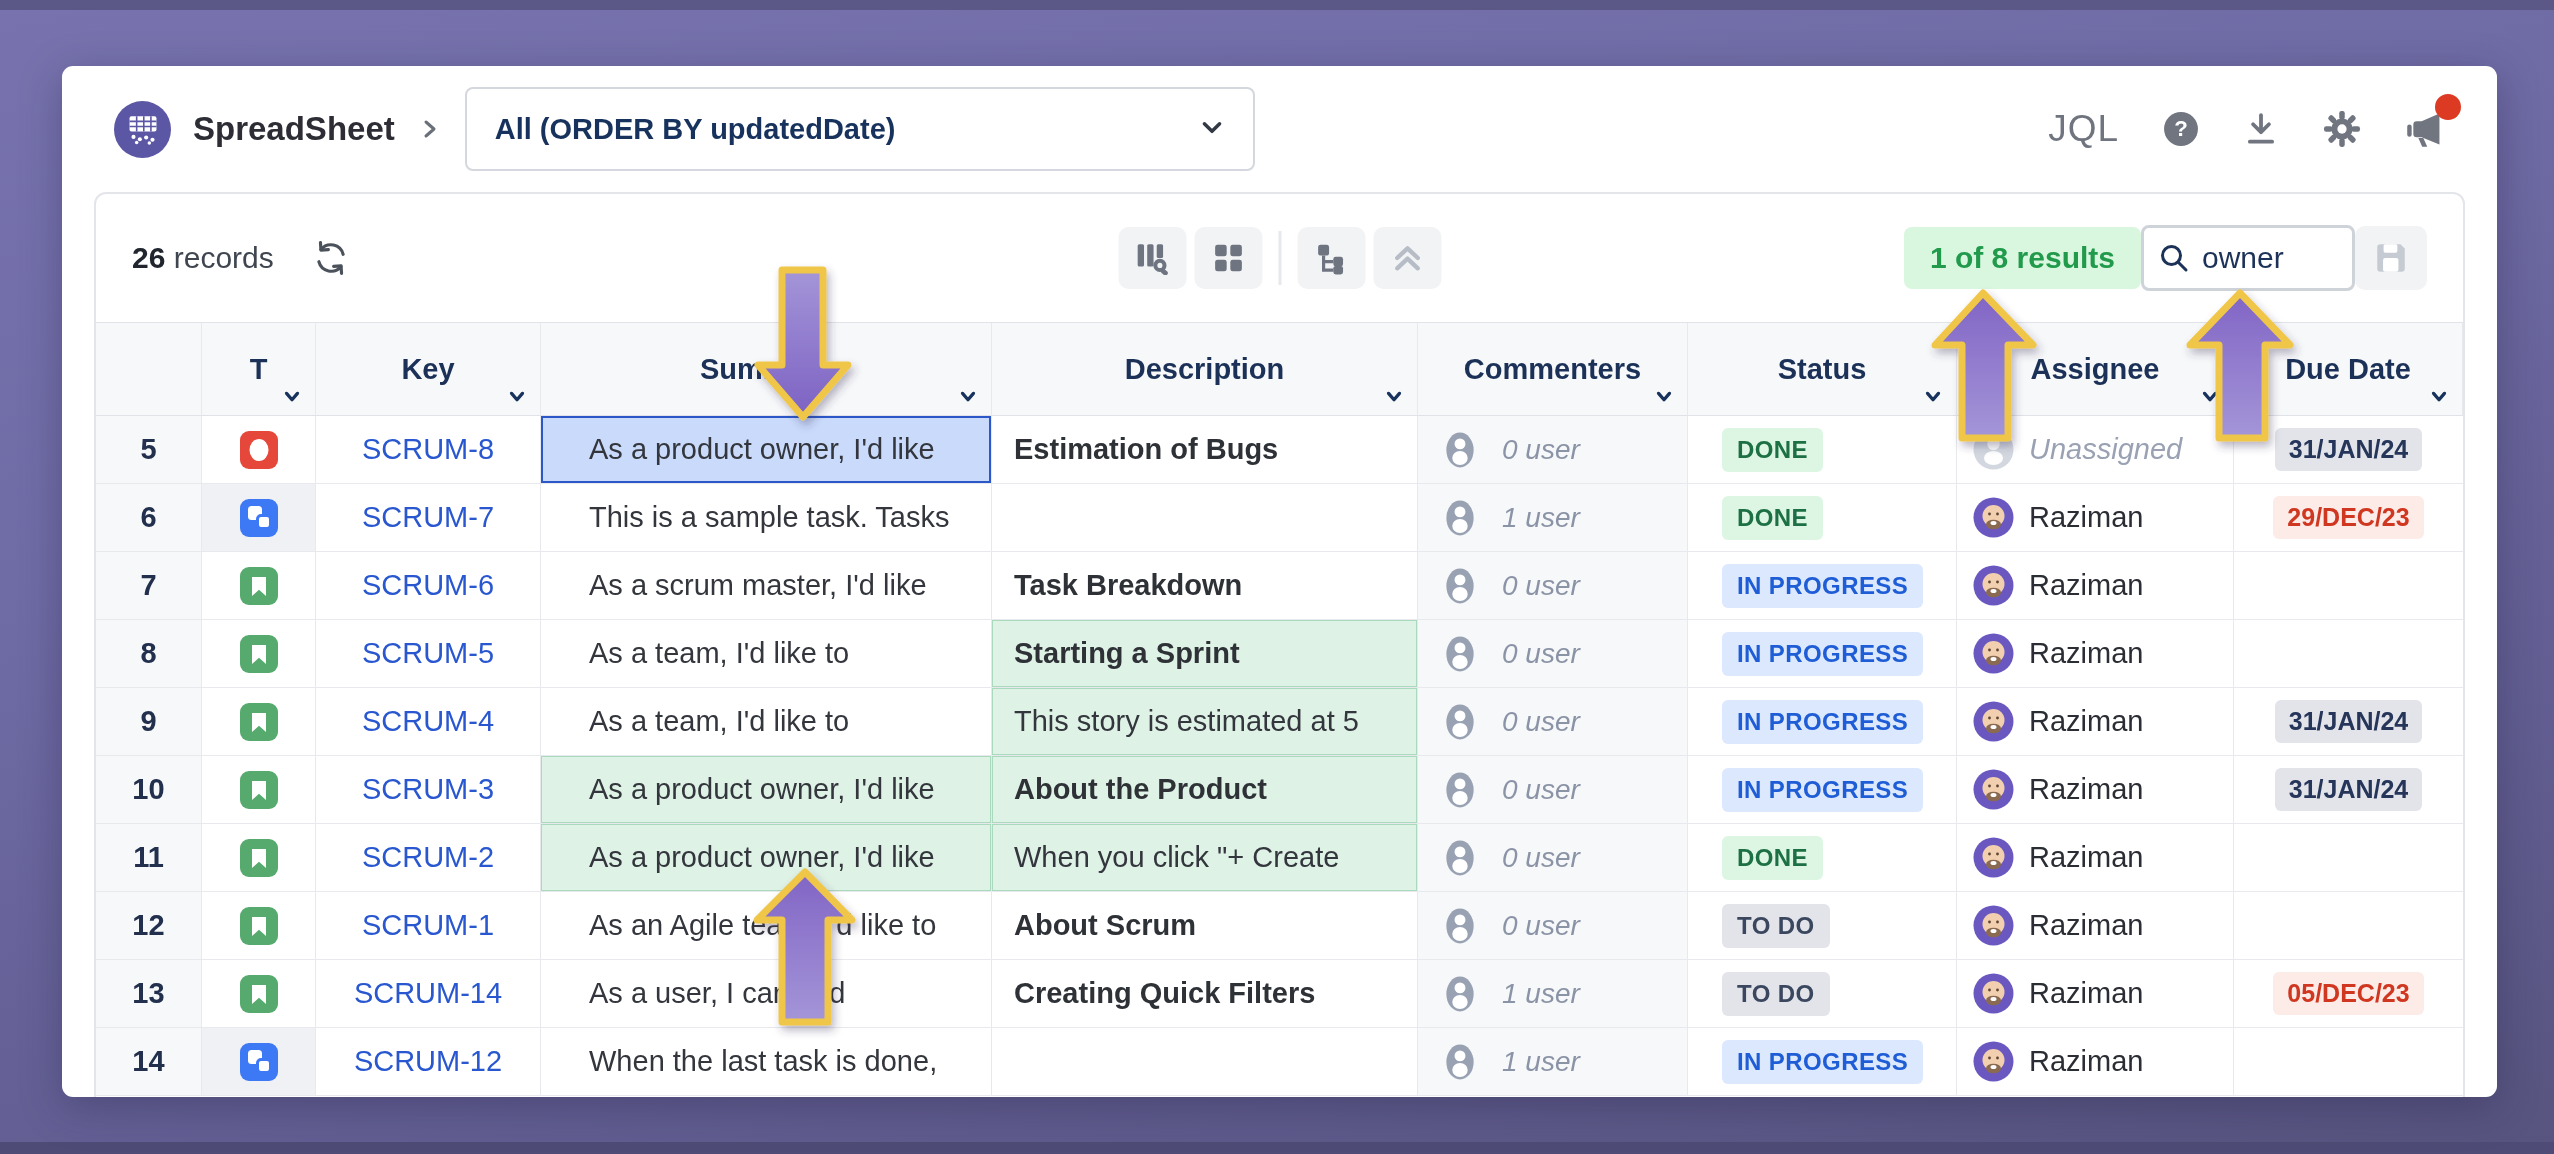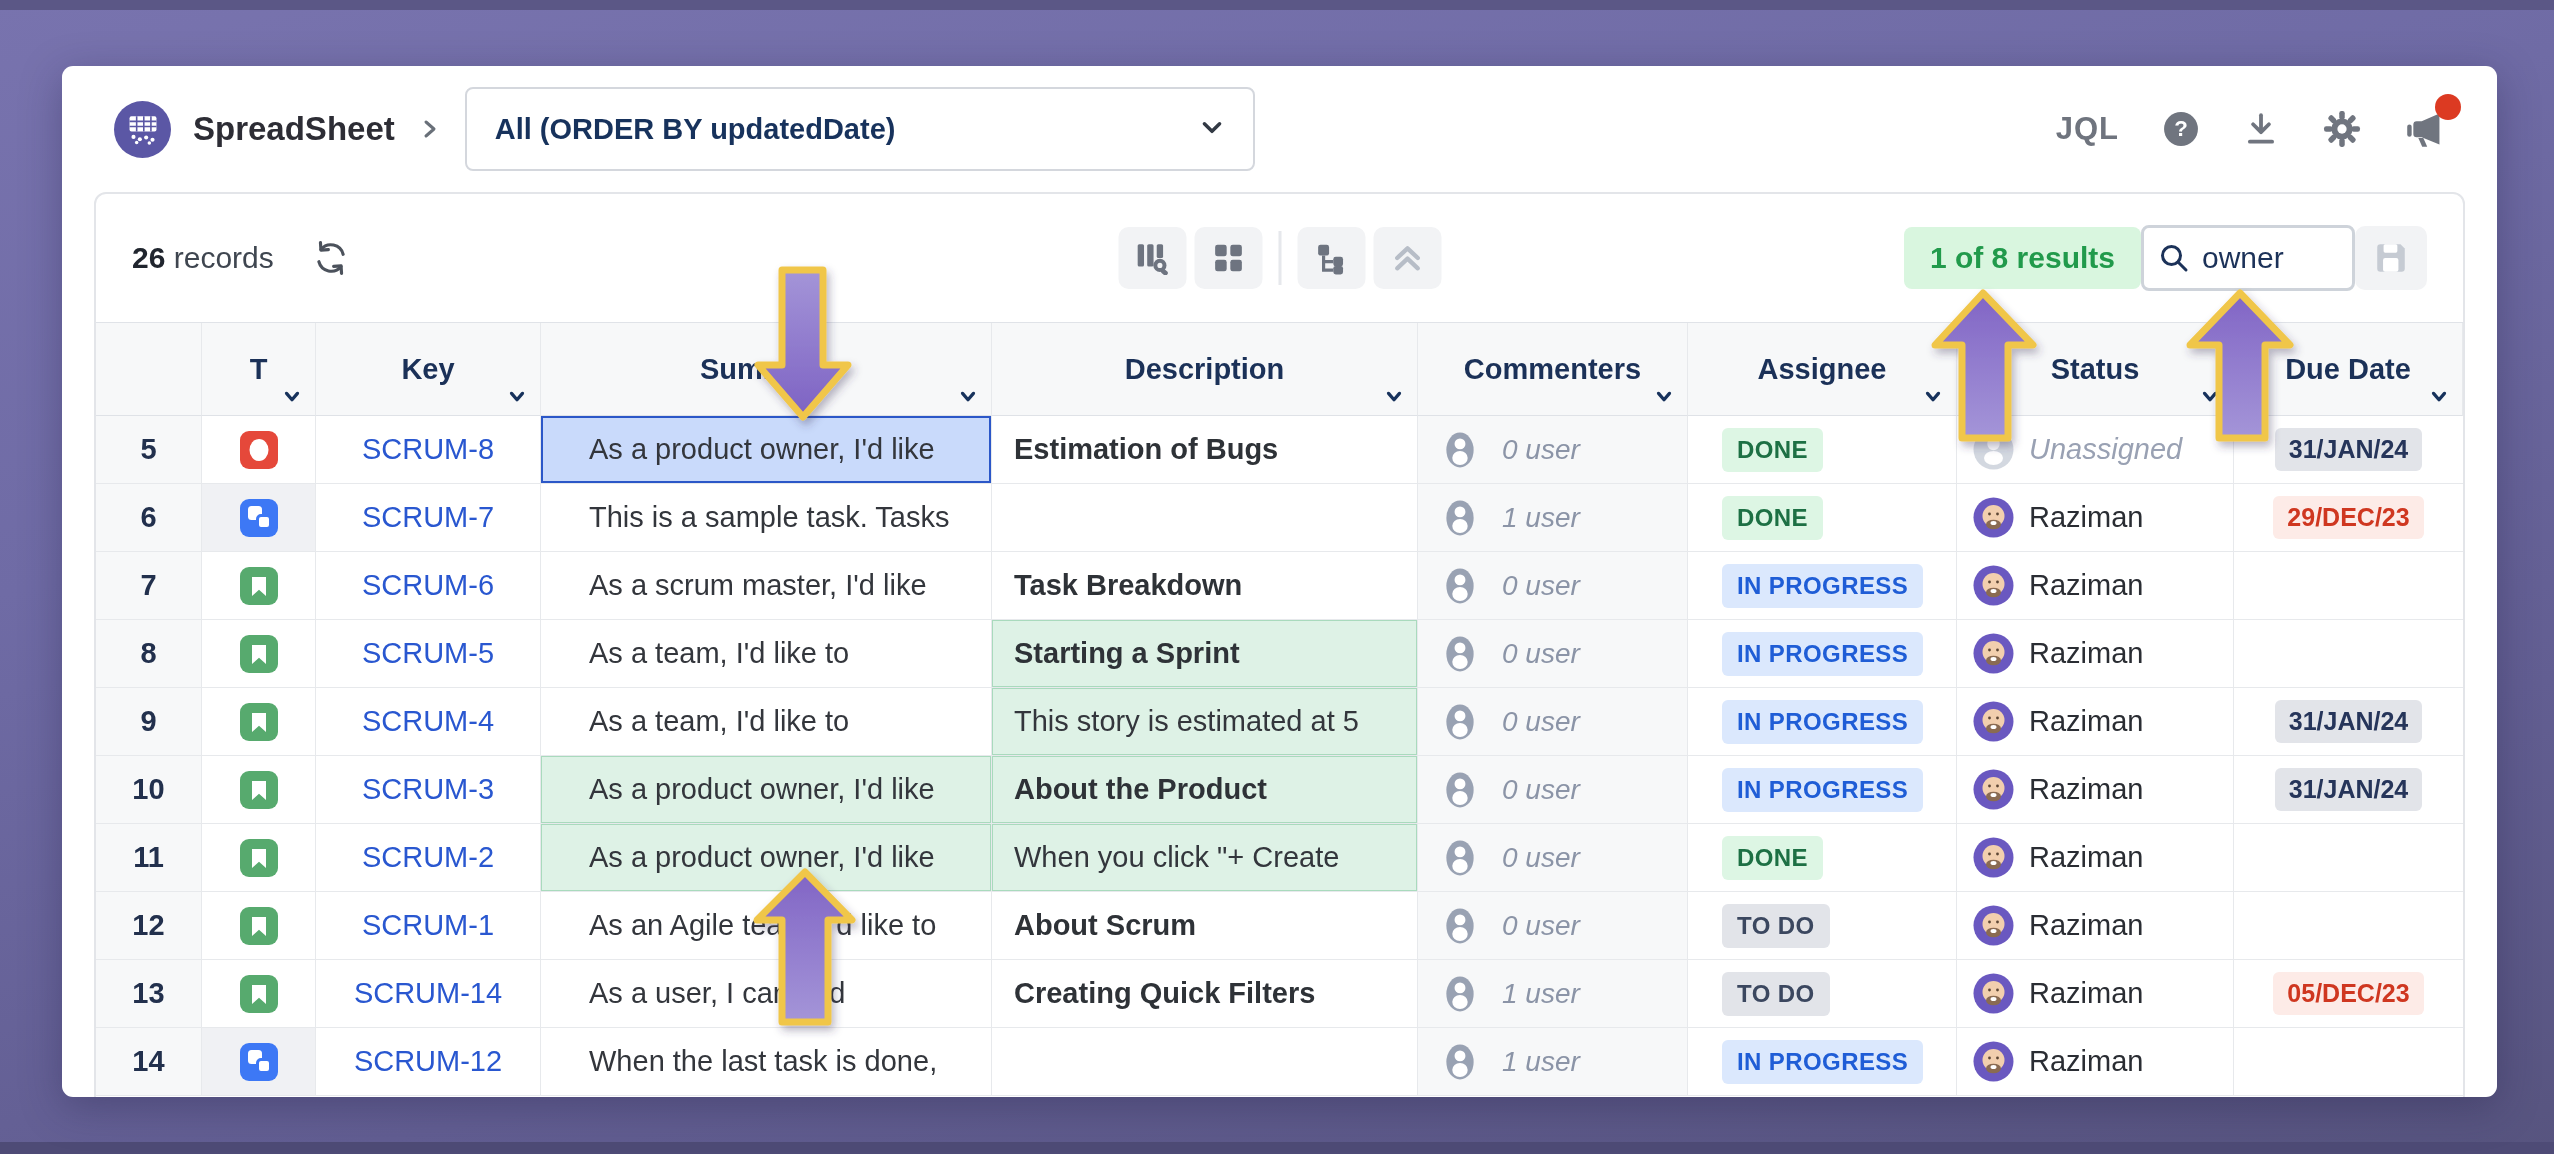--- a/index.html
+++ b/index.html
@@ -25,21 +25,21 @@
   .logo svg { width:38px; height:38px; }
   .app-title { font-size:33px; font-weight:700; color:#2d2d35; margin-left:22px; }
   .crumb-chev { margin:0 24px; display:flex; color:#697079; }
   .filter-select {
     width:790px; height:84px; border:2px solid #d4d7dd; border-radius:8px;
     display:flex; align-items:center; padding:0 28px; cursor:pointer; background:#fff;
   }
   .filter-select .fs-label { font-size:29px; font-weight:600; color:#17325c; flex:1; white-space:nowrap; overflow:hidden; }
   .filter-select .chev { color:#333a45; }
   .header-actions { margin-left:auto; display:flex; align-items:center; gap:44px; }
-  .jql { font-size:31px; font-weight:700; color:#6f747e; letter-spacing:1px; cursor:pointer; }
+  .jql { font-size:37px; font-weight:400; color:#6f747e; letter-spacing:1px; cursor:pointer; }
   .hicon { display:flex; align-items:center; justify-content:center; cursor:pointer; position:relative; }
   .hicon svg { display:block; }
   .red-dot { position:absolute; top:-16px; right:-16px; width:26px; height:26px; border-radius:50%; background:var(--red-dot,#dc3a22); }
 
   
   .panel { margin:0 32px; border:2px solid #e3e5e9; border-radius:12px; height:1200px; background:#fff; overflow:hidden; }
 
   .toolbar { height:128px; display:flex; align-items:center; padding:0 36px; position:relative; }
   .records { font-size:30px; color:#3f4650; white-space:nowrap; }
   .records b { font-weight:700; color:#20252e; }
@@ -306,30 +306,30 @@
   <div class="cell hcell">
     <span class="hlabel">Commenters</span>
     <span class="hchev">
       <svg width="22" height="20" viewBox="0 0 24 22" fill="none">
               <polyline points="6,7 12,14 18,7" stroke="currentColor" stroke-width="3.6" stroke-linecap="round" stroke-linejoin="round"></polyline>
             </svg>
     </span>
   </div>
 
   <div class="cell hcell">
-    <span class="hlabel">Assignee</span>
+    <span class="hlabel">Status</span>
     <span class="hchev">
       <svg width="22" height="20" viewBox="0 0 24 22" fill="none">
               <polyline points="6,7 12,14 18,7" stroke="currentColor" stroke-width="3.6" stroke-linecap="round" stroke-linejoin="round"></polyline>
             </svg>
     </span>
   </div>
 
   <div class="cell hcell">
-    <span class="hlabel">Status</span>
+    <span class="hlabel">Assignee</span>
     <span class="hchev">
       <svg width="22" height="20" viewBox="0 0 24 22" fill="none">
               <polyline points="6,7 12,14 18,7" stroke="currentColor" stroke-width="3.6" stroke-linecap="round" stroke-linejoin="round"></polyline>
             </svg>
     </span>
   </div>
 
   <div class="cell hcell">
     <span class="hlabel">Due Date</span>
     <span class="hchev">

